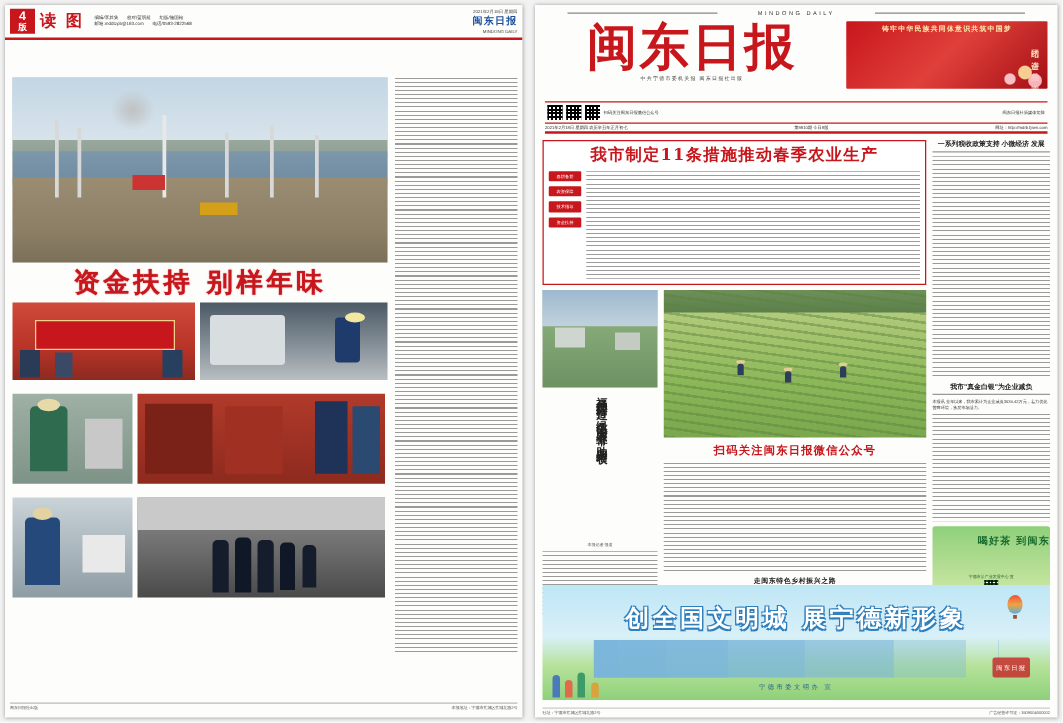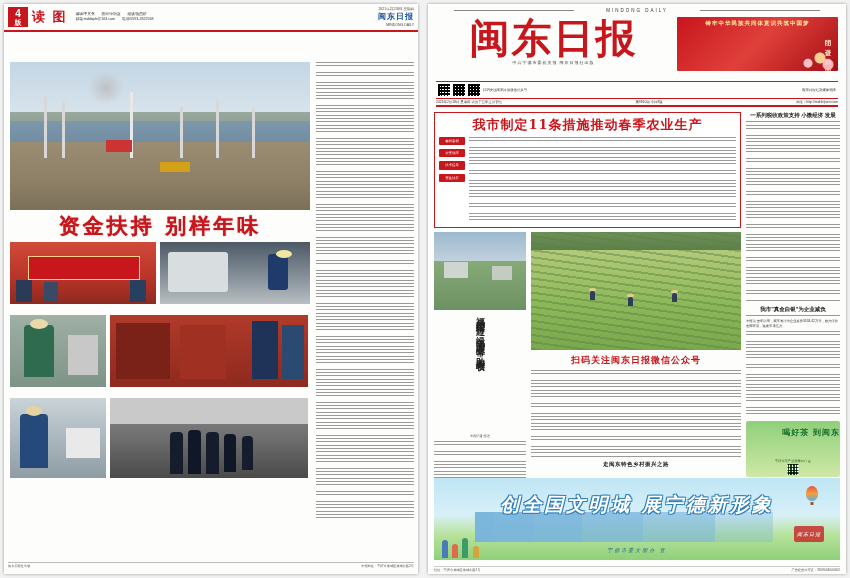--- a/index.html
+++ b/index.html
@@ -415,24 +415,23 @@
     transform: translateX(-50%);
     width: 11px; height: 11px;
     background:
       repeating-linear-gradient(to right, #1a4a1a 0 1.4px, #fff 1.4px 2.8px),
       repeating-linear-gradient(to bottom, #1a4a1a 0 1.4px, #fff 1.4px 2.8px);
     background-blend-mode: multiply;
   }
   .bottom-ad {
     position: absolute;
     left: 6px; right: 6px; bottom: 14px;
-    height: 82px;
+    height: 92px;
     background: linear-gradient(#bfe6f5 0%, #d8f0f8 45%, #b6e29a 70%, #8fd07a 100%);
     overflow: hidden;
-    font-style: italic;
   }
   .ba-title {
     position: absolute;
     top: 14px; left: 0; right: 0;
     text-align: center;
     color: #ffffff;
     font-size: 19px;
     font-weight: bold;
     letter-spacing: 3px;
     font-family: "DejaVu Serif", serif;

